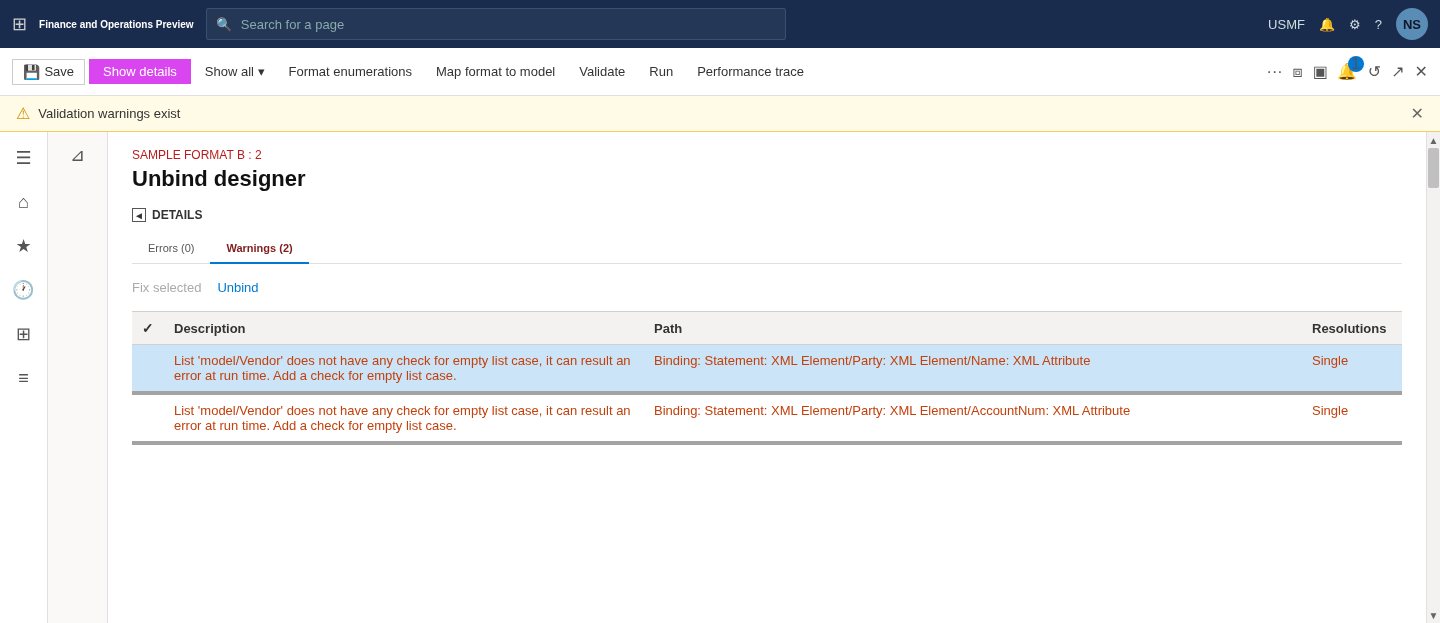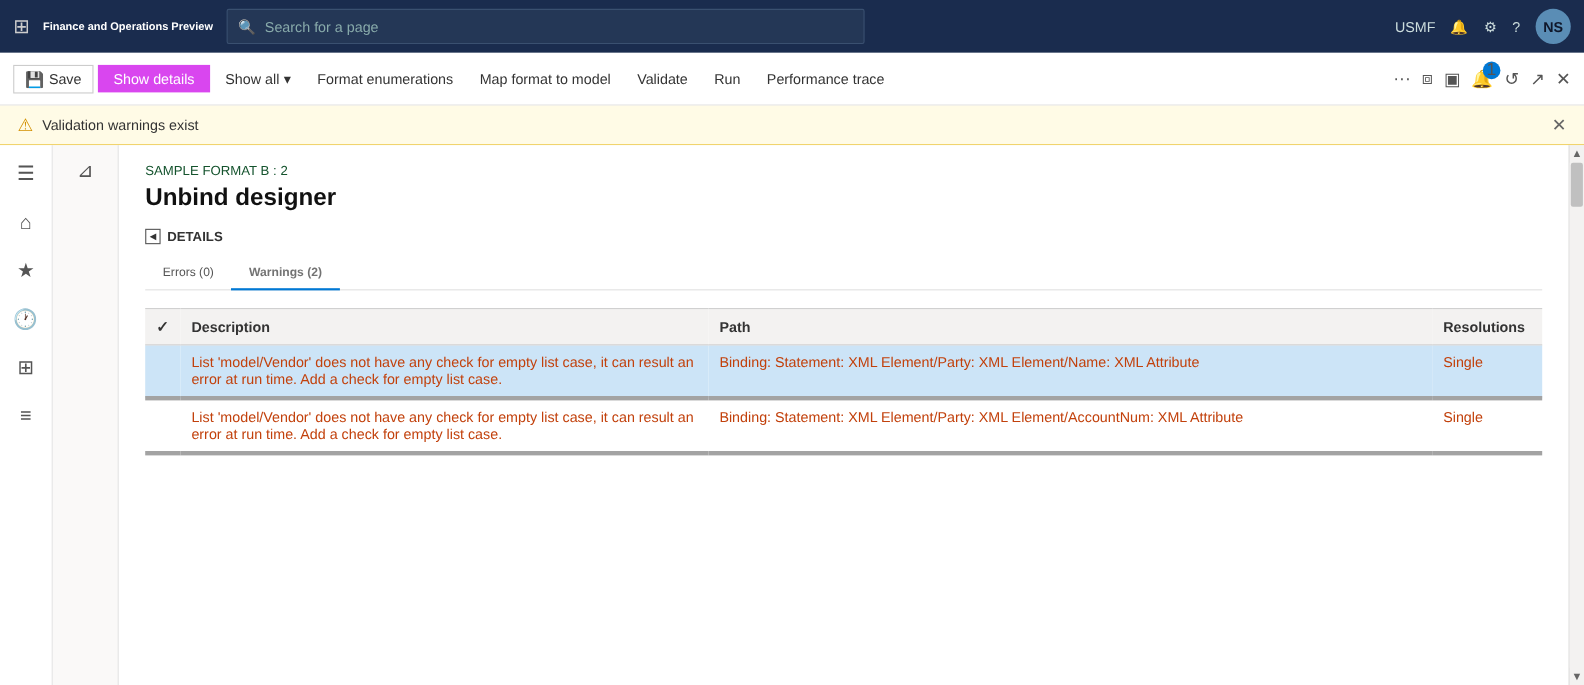--- a/index.html
+++ b/index.html
@@ -150,21 +150,21 @@
     .filter-panel .filter-icon { font-size: 18px; color: #555; cursor: pointer; }
 
     
     .content-area {
       flex: 1;
       background: #fff;
       overflow: auto;
       padding: 16px 24px;
     }
 
-    .breadcrumb { font-size: 12px; color: #14532d; margin-bottom: 4px; }
+    .breadcrumb { font-size: 12px; color: #b91c1c; margin-bottom: 4px; }
     .page-title { font-size: 22px; font-weight: 600; color: #111; margin-bottom: 16px; }
 
     
     .details-toggle {
       display: flex; align-items: center; gap: 6px;
       font-size: 12px; font-weight: 700; color: #333;
       margin-bottom: 12px; cursor: pointer;
     }
     .details-toggle .toggle-icon {
       width: 14px; height: 14px;
@@ -182,21 +182,21 @@
     }
     .tab {
       padding: 8px 16px;
       font-size: 11px;
       cursor: pointer;
       color: #555;
       border-bottom: 2px solid transparent;
       margin-bottom: -1px;
     }
     .tab.active {
-      color: #737373;
+      color: #7f1d1d;
       border-bottom: 2px solid #0078d4;
       font-weight: 600;
     }
 
     
     .action-row {
       display: flex; align-items: center; gap: 16px;
       margin-bottom: 16px;
     }
     .action-row .fix-btn {
@@ -349,20 +349,24 @@
 
     <div class="tabs">
       <div class="tab">
         <span>Errors (0)</span>
       </div>
       <div class="tab active">
         <span>Warnings (2)</span>
       </div>
     </div>
 
+    <div class="action-row">
+      <button class="fix-btn">Fix selected</button>
+      <button class="unbind-btn">Unbind</button>
+    </div>
 
     <table class="data-table">
       <thead>
         <tr>
           <th class="check-col">
             <span class="check-icon">✓</span>
           </th>
           <th class="desc-col">Description</th>
           <th class="path-col">Path</th>
           <th class="res-col">Resolutions</th>

